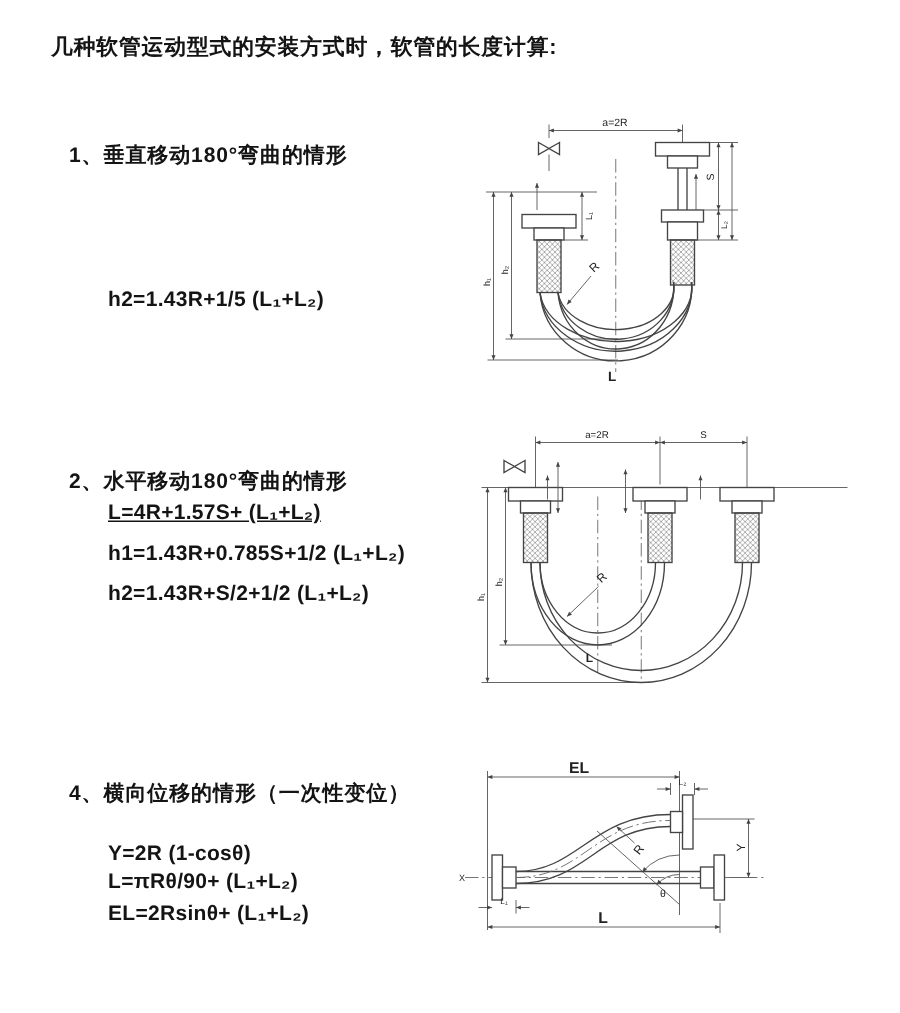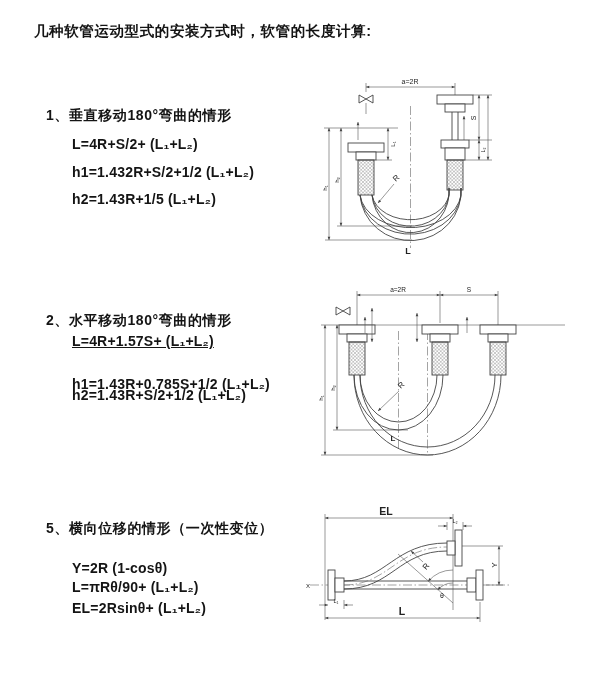--- a/index.html
+++ b/index.html
@@ -18,31 +18,29 @@
   .braid1{fill:url(#ht1);stroke:#444;stroke-width:0.9;}
   .braid2{fill:url(#ht2);stroke:#444;stroke-width:0.9;}
 </style>
 </head>
 <body>
 
 <div class="page">
 
   <div class="abs doc-title" style="left:34px;top:22px;">几种软管运动型式的安装方式时，软管的长度计算:</div>
 
-  <div class="abs sec-heading" style="left:46px;top:107px;">1、垂直移动180°弯曲的情形</div>
-  <div class="abs formula" style="left:72px;top:136px;">L=4R+S/2+ (L₁+L₂)</div>
-  <div class="abs formula" style="left:72px;top:164px;">h1=1.432R+S/2+1/2 (L₁+L₂)</div>
+  <div class="abs sec-heading" style="left:46px;top:95px;">1、垂直移动180°弯曲的情形</div>
   <div class="abs formula" style="left:72px;top:191px;">h2=1.43R+1/5 (L₁+L₂)</div>
 
   <div class="abs sec-heading" style="left:46px;top:312px;">2、水平移动180°弯曲的情形</div>
   <div class="abs formula" style="left:72px;top:333px;text-decoration:underline;">L=4R+1.57S+ (L₁+L₂)</div>
-  <div class="abs formula" style="left:72px;top:360px;margin-top:16px;">h1=1.43R+0.785S+1/2 (L₁+L₂)</div>
+  <div class="abs formula" style="left:72px;top:360px;">h1=1.43R+0.785S+1/2 (L₁+L₂)</div>
   <div class="abs formula" style="left:72px;top:387px;">h2=1.43R+S/2+1/2 (L₁+L₂)</div>
 
-  <div class="abs sec-heading" style="left:46px;top:520px;">5、横向位移的情形（一次性变位）</div>
+  <div class="abs sec-heading" style="left:46px;top:520px;">4、横向位移的情形（一次性变位）</div>
   <div class="abs formula" style="left:72px;top:548px;margin-top:31px;">L=πRθ/90+ (L₁+L₂)</div>
   <div class="abs formula" style="left:72px;top:560px;">Y=2R (1-cosθ)</div>
   <div class="abs formula" style="left:72px;top:600px;">EL=2Rsinθ+ (L₁+L₂)</div>
 
   <svg style="left:314px;top:70px;" width="282" height="198" viewBox="0 0 282 198">
     <defs>
       <marker id="m1" viewBox="0 0 10 10" refX="9.5" refY="5" markerWidth="9" markerHeight="6" orient="auto-start-reverse">
         <path d="M0.5,1.2 L9.5,5 L0.5,8.8 Z" fill="#444"></path>
       </marker>
       <pattern id="ht1" width="3.5" height="3.5" patternUnits="userSpaceOnUse">

